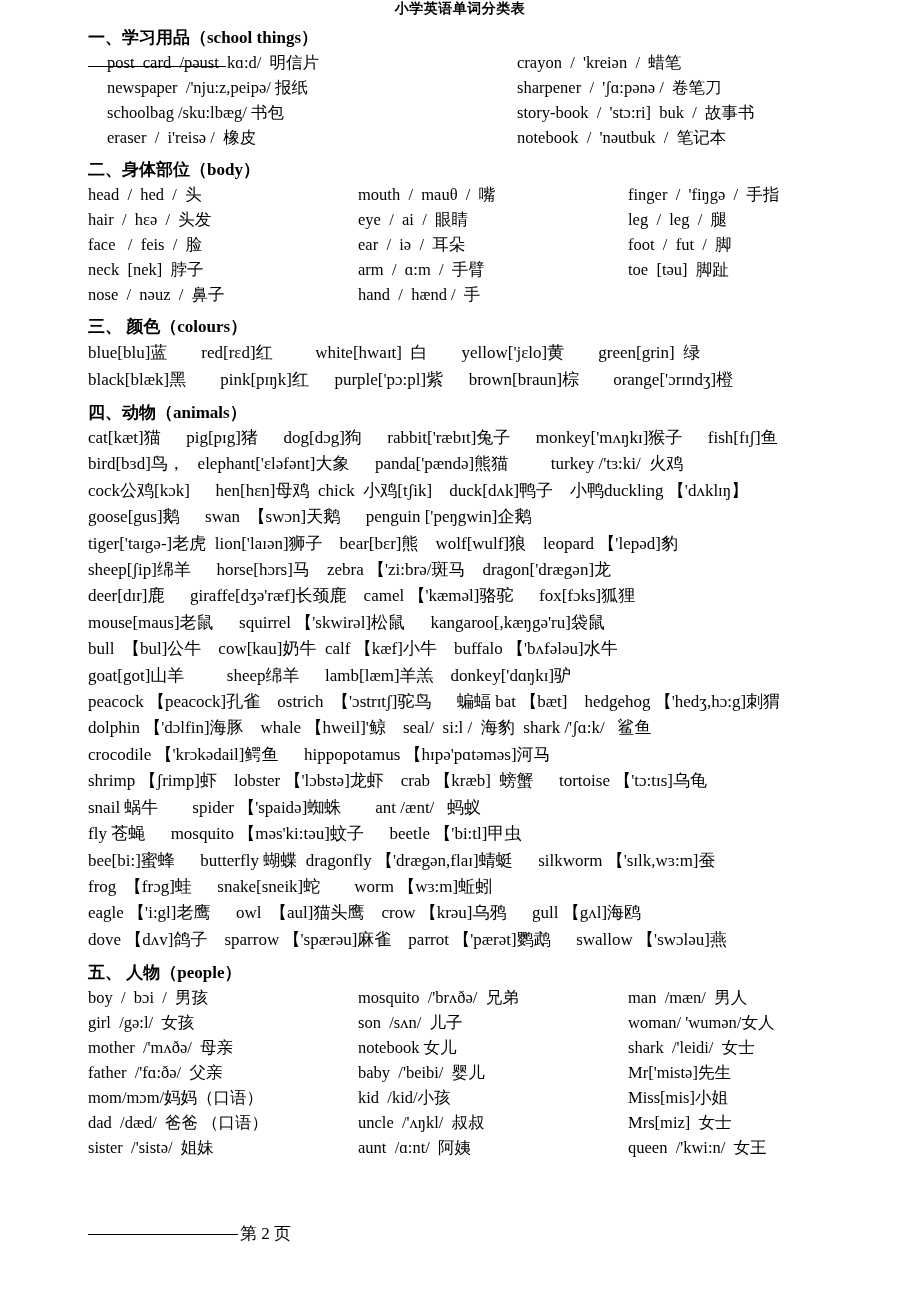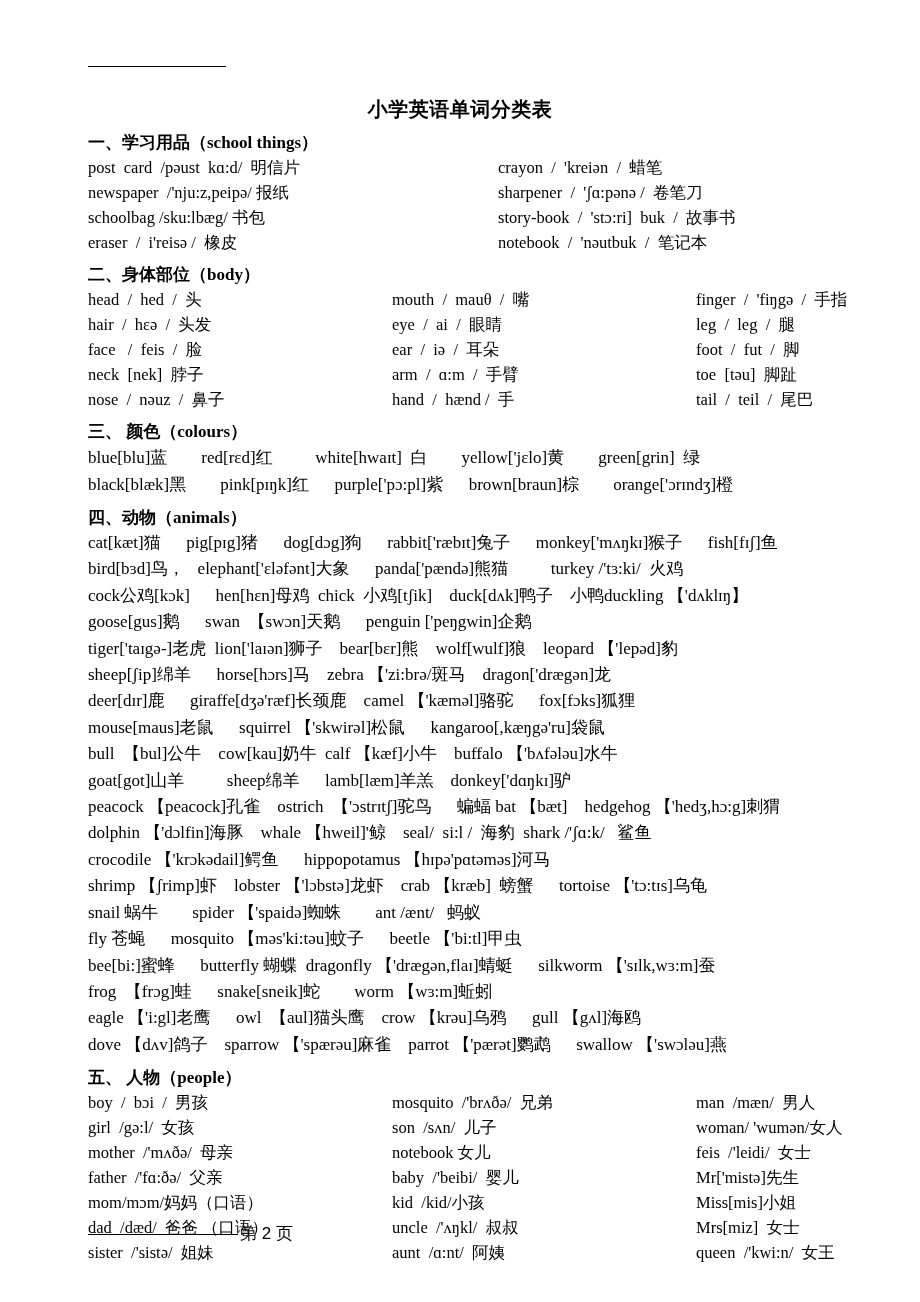--- a/index.html
+++ b/index.html
@@ -25,42 +25,41 @@
   .top-rule {
     position: absolute;
     left: 88px;
     top: 66px;
     width: 138px;
     border-top: 1px solid #000;
     height: 0;
   }
   .doc-title {
     text-align: center;
-    font-size: 20px;
+    font-size: 14px;
     font-weight: bold;
     font-family: "Liberation Serif", serif;
     margin: 0;
-    padding-top: 96px;
     letter-spacing: 0.5px;
   }
   .section-head {
     font-size: 17px;
     font-weight: bold;
     margin: 8px 0 1px 0;
     letter-spacing: 0px;
   }
   
   .grid2 {
     display: grid;
     grid-template-columns: 410px 1fr;
+    margin-left: 19px;
   }
   .grid3 {
     display: grid;
     grid-template-columns: 270px 270px 1fr;
-    gap: 34px;
   }
   .cell {
     font-size: 16.5px;
     line-height: 25px;
     white-space: pre;
   }
   .flowline {
     font-size: 17px;
     line-height: 26.4px;
     white-space: pre;
@@ -77,21 +76,21 @@
     left: 0;
     top: 12px;
     width: 150px;
     border-top: 1px solid #000;
   }
   .footer-text {
     position: absolute;
     left: 152px;
     top: 0;
     font-size: 17px;
-    font-family: Liberation Sans, sans-serif;
+    font-family: Liberation Serif, serif;
   }
   .sec-colours .flowline { line-height: 27px; }
 </style>
 </head>
 <body>
 
 <div class="page">
 
   <div class="top-rule"></div>
 
@@ -135,21 +134,20 @@
       <div class="cell">foot  /  fut  /  脚</div>
     </div>
     <div class="grid3">
       <div class="cell">neck  [nek]  脖子</div>
       <div class="cell">arm  /  ɑ:m  /  手臂</div>
       <div class="cell">toe  [təu]  脚趾</div>
     </div>
     <div class="grid3">
       <div class="cell">nose  /  nəuz  /  鼻子</div>
       <div class="cell">hand  /  hænd /  手</div>
-      <div class="cell">tail  /  teil  /  尾巴</div>
     </div>
   </div>
 
   <div class="section-head">三、  颜色（colours）</div>
   <div class="sec-colours">
     <div class="flowline">blue[blu]蓝        red[rɛd]红          white[hwaɪt]  白        yellow['jɛlo]黄        green[grin]  绿</div>
     <div class="flowline">black[blæk]黑        pink[pɪŋk]红      purple['pɔ:pl]紫      brown[braun]棕        orange['ɔrɪndʒ]橙</div>
   </div>
 
   <div class="section-head">四、动物（animals）</div>
@@ -184,21 +182,21 @@
       <div class="cell">man  /mæn/  男人</div>
     </div>
     <div class="grid3">
       <div class="cell">girl  /gə:l/  女孩</div>
       <div class="cell">son  /sʌn/  儿子</div>
       <div class="cell">woman/ 'wumən/女人</div>
     </div>
     <div class="grid3">
       <div class="cell">mother  /'mʌðə/  母亲</div>
       <div class="cell">notebook 女儿</div>
-      <div class="cell">feis  /'leidi/  女士</div>
+      <div class="cell">shark  /'leidi/  女士</div>
     </div>
     <div class="grid3">
       <div class="cell">father  /'fɑ:ðə/  父亲</div>
       <div class="cell">baby  /'beibi/  婴儿</div>
       <div class="cell">Mr['mistə]先生</div>
     </div>
     <div class="grid3">
       <div class="cell">mom/mɔm/妈妈（口语）</div>
       <div class="cell">kid  /kid/小孩</div>
       <div class="cell">Miss[mis]小姐</div>

